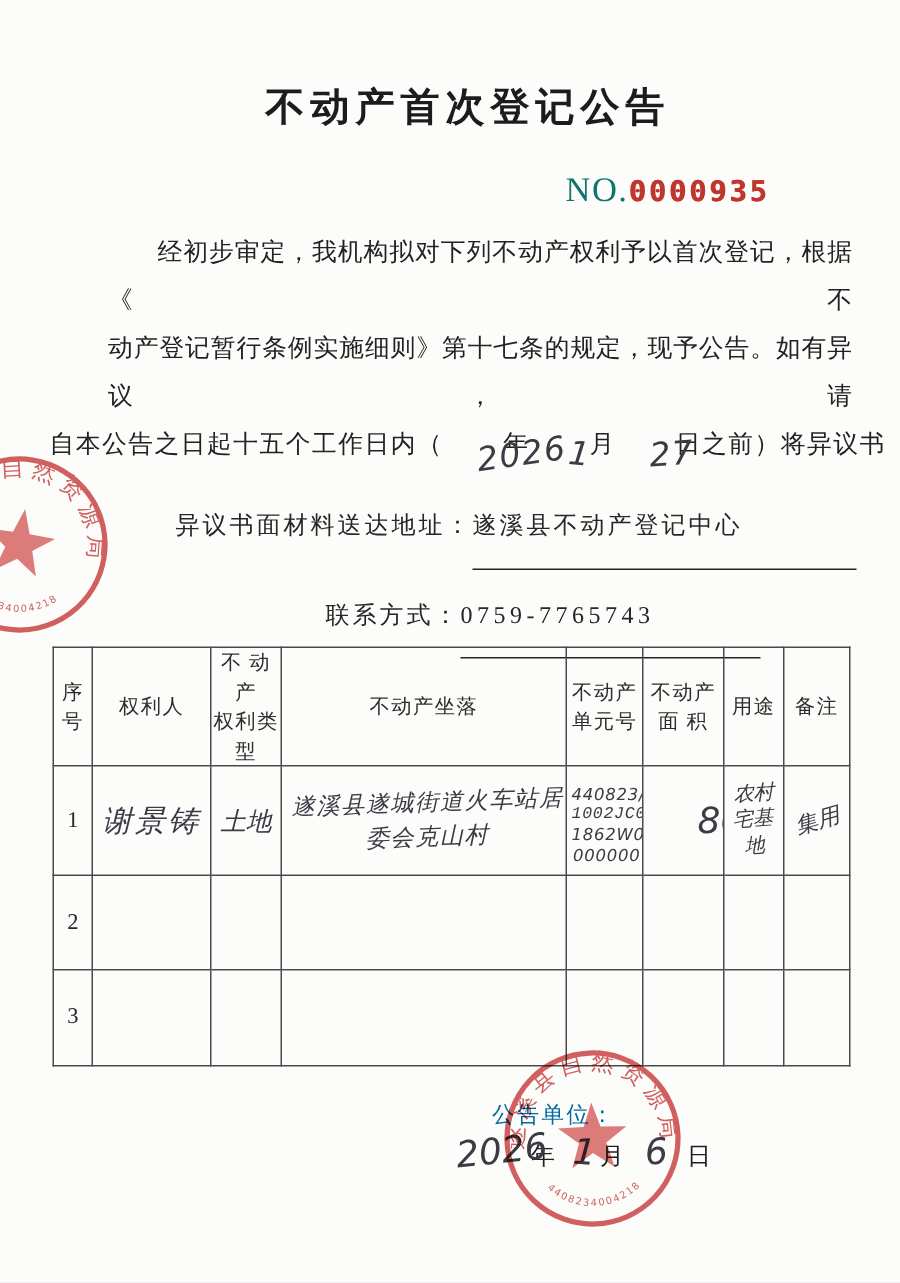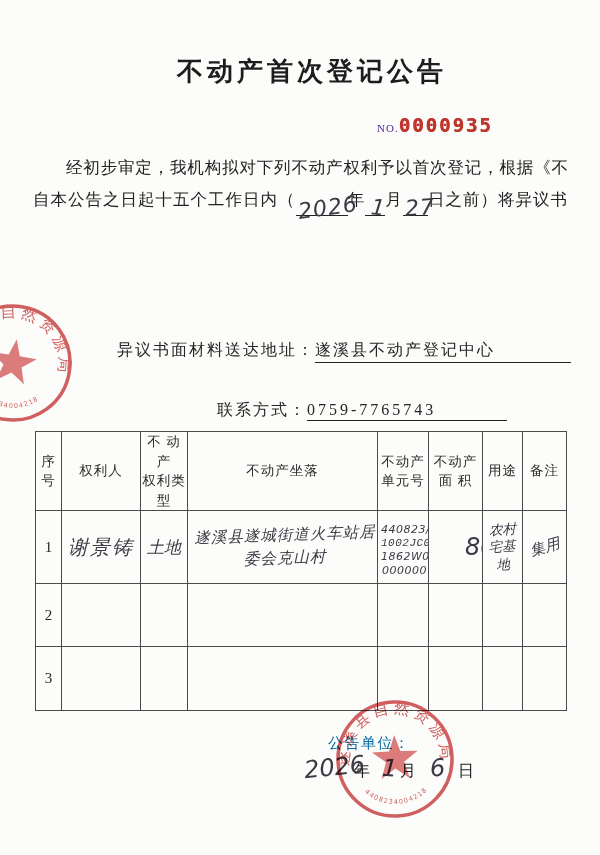--- a/index.html
+++ b/index.html
@@ -9,45 +9,45 @@
     font-family:"Liberation Serif","DejaVu Serif",serif;color:#262626;
   }
   
   .title{
     position:absolute;top:54px;left:12px;width:100%;text-align:center;
     font-family:"DejaVu Sans","Liberation Sans",sans-serif;
     font-weight:bold;font-size:26px;letter-spacing:4px;color:#1c1c1c;
   }
   
   .no-line{position:absolute;top:114px;left:377px;white-space:nowrap;}
-  .no-prefix{font-size:11px;letter-spacing:1px;color:#4c1d95;}
+  .no-prefix{font-size:23px;letter-spacing:1px;color:#0f766e;}
   .no-value{
     font-family:"DejaVu Sans Mono","Liberation Mono",monospace;
     font-weight:bold;font-size:19px;letter-spacing:2px;color:#c2362e;
     text-shadow:0.6px 0 0 #c2362e; mix-blend-mode:multiply;
   }
   
   .para{position:absolute;top:152px;left:33px;width:535px;font-size:16.5px;line-height:32px;color:#222;}
-  .jline{text-align:justify;text-align-last:justify;}
+  .jline{text-align:justify;text-align-last:justify;margin-left:39px;}
   .indent{text-indent:33px;}
-  .line3{display:flex;align-items:flex-end;white-space:nowrap;letter-spacing:1px;height:32px;}
+  .line3{display:flex;align-items:flex-end;white-space:nowrap;letter-spacing:1px;height:32px;gap:20px;}
   .blank{display:inline-block;border-bottom:1.5px solid #222;height:22px;position:relative;}
   .blank .hw{position:absolute;bottom:-4px;left:2px;line-height:1;}
   .blank-year{width:58px;}
   .blank-month{width:22px;}
   .blank-day{width:28px;}
   
   .hw{
     font-family:"DejaVu Sans","Liberation Sans",sans-serif;
     font-style:italic;color:#3a3b45;
   }
   
   .addr{position:absolute;top:340px;left:117px;font-size:16px;letter-spacing:2px;white-space:nowrap;}
   .contact{position:absolute;top:400px;left:217px;font-size:16px;letter-spacing:2px;white-space:nowrap;}
-  .uval{display:inline-block;border-bottom:1.5px solid #222;padding-bottom:1px;}
+  .uval{display:inline-block;border-bottom:1.5px solid #222;padding-bottom:18px;}
   .addr .uval{width:256px;}
   .contact .uval{width:200px;letter-spacing:3px;}
   
   table.reg{
     position:absolute;top:431px;left:35px;width:531px;
     border-collapse:collapse;table-layout:fixed;
   }
   table.reg th,table.reg td{border:1px solid #4a4a4a;padding:0;text-align:center;vertical-align:middle;overflow:hidden;}
   table.reg th{font-weight:normal;font-size:13.5px;line-height:1.45;white-space:pre-line;letter-spacing:1px;color:#2c2c2c;}
   tr.hdr{height:48px;} tr.r1{height:73px;} tr.r2{height:63px;} tr.r3{height:64px;}
@@ -82,20 +82,21 @@
 <div class="page">
 
   <div class="title">不动产首次登记公告</div>
 
   <div class="no-line">
     <span class="no-prefix">NO.</span><span class="no-value">0000935</span>
   </div>
 
   <div class="para">
     <div class="jline indent">经初步审定，我机构拟对下列不动产权利予以首次登记，根据《不</div>
+    <div class="jline">动产登记暂行条例实施细则》第十七条的规定，现予公告。如有异议，请</div>
     <div class="line3">
       <span>自本公告之日起十五个工作日内（</span>
         <span class="blank blank-year">
           <span class="hw" style="font-size:22px;transform:rotate(-8deg);">2026</span>
         </span>
         <span>年</span>
         <span class="blank blank-month">
           <span class="hw" style="font-size:22px;left:6px;transform:rotate(6deg);">1</span>
         </span>
         <span>月</span>

